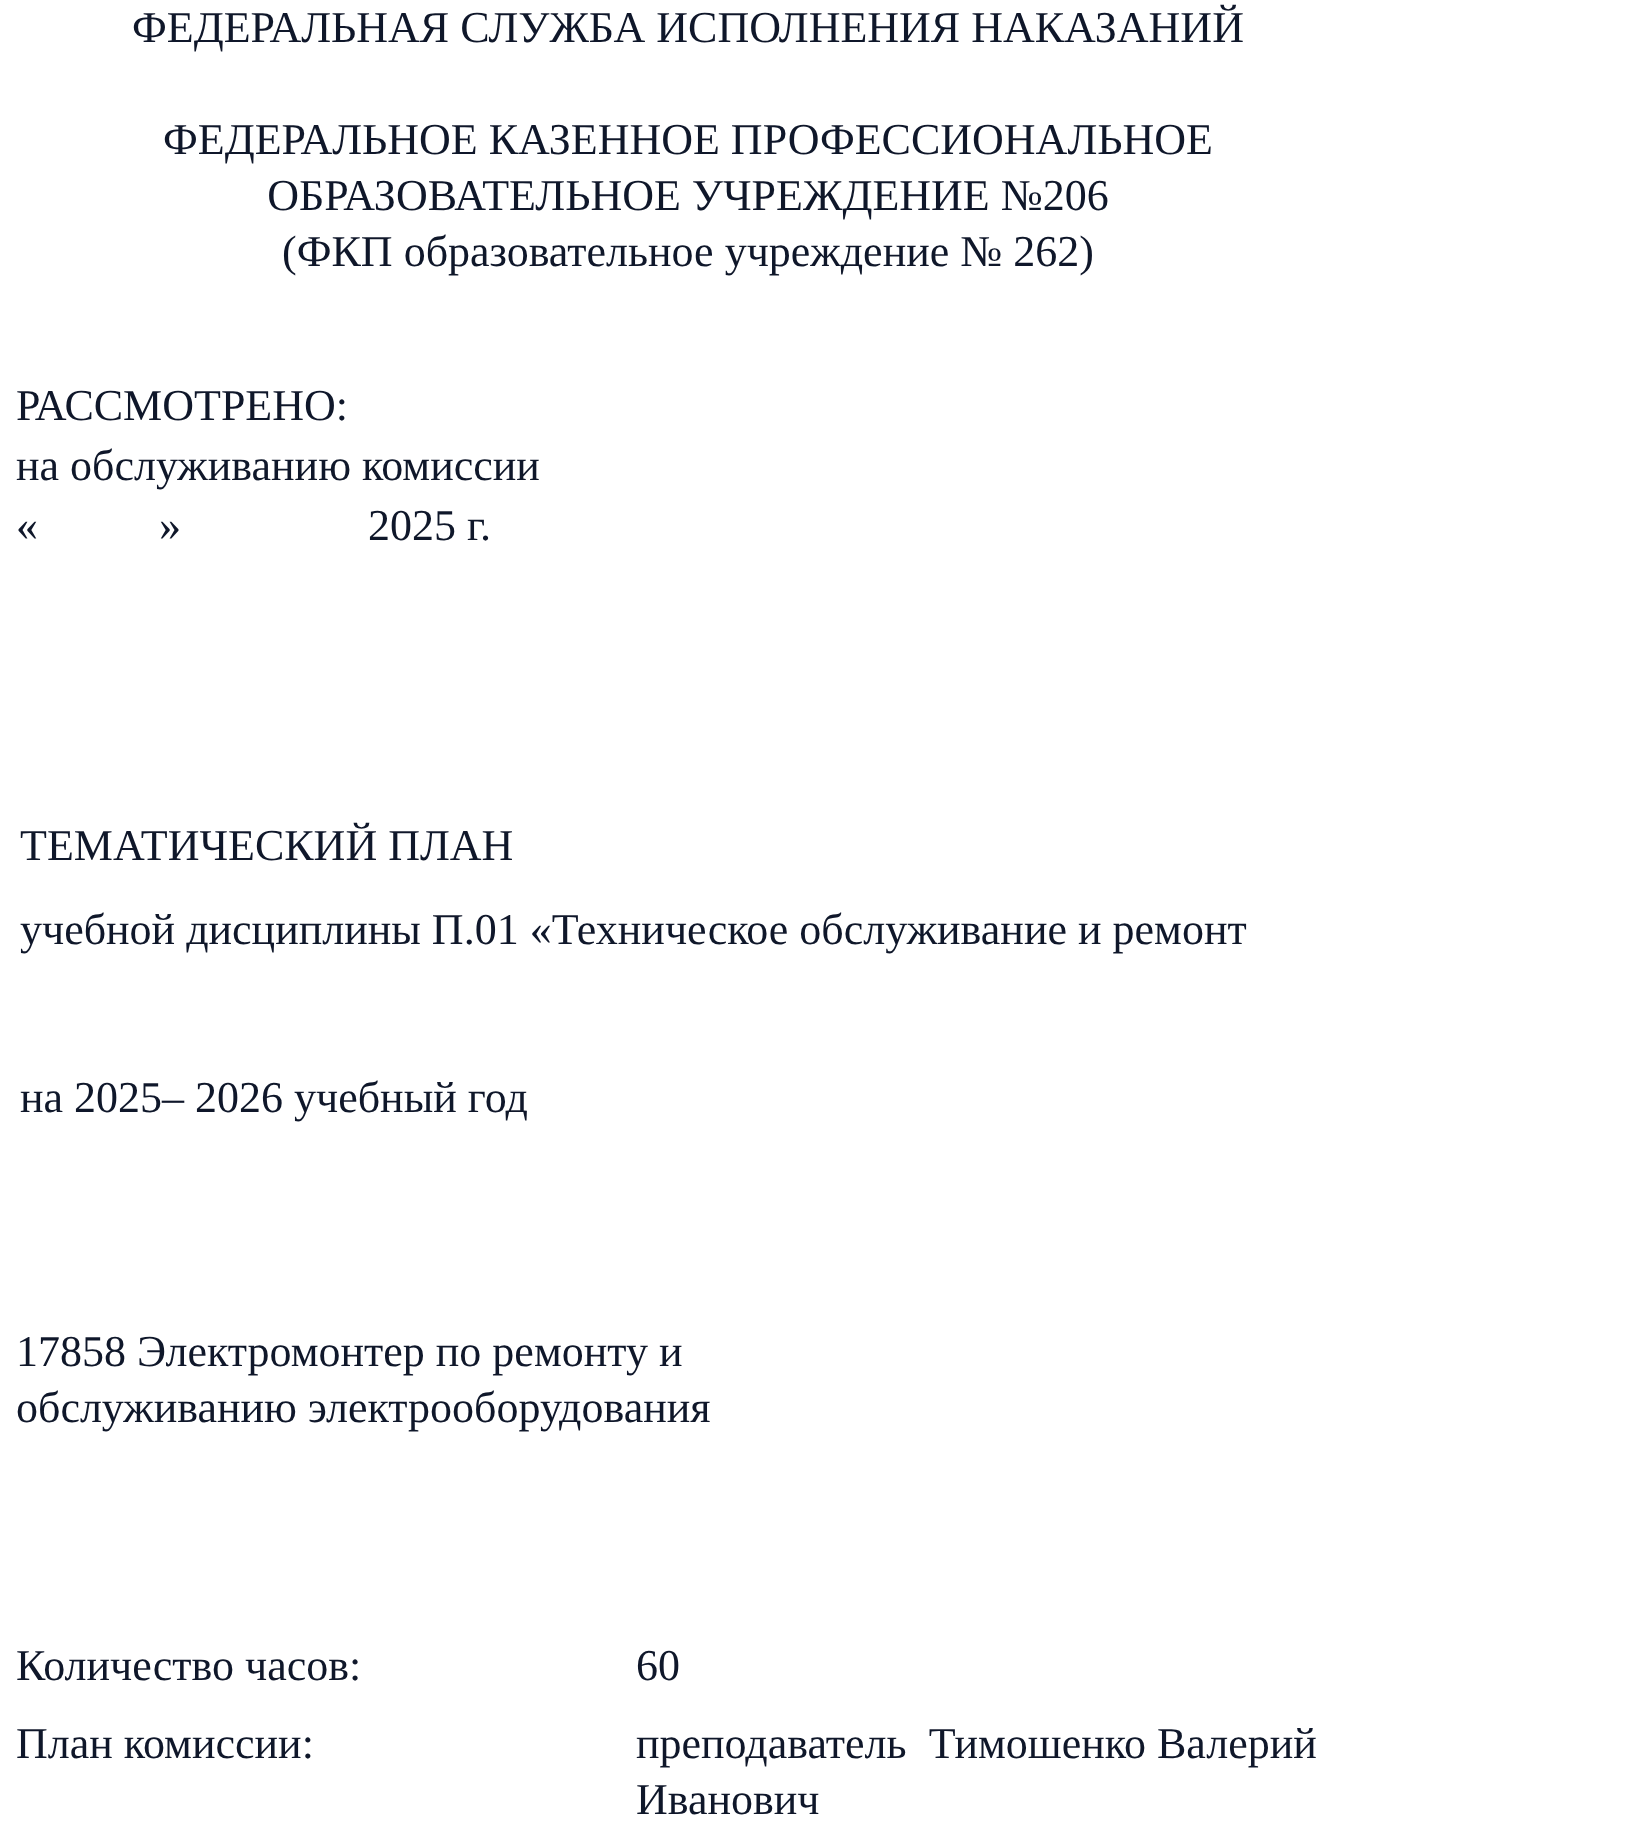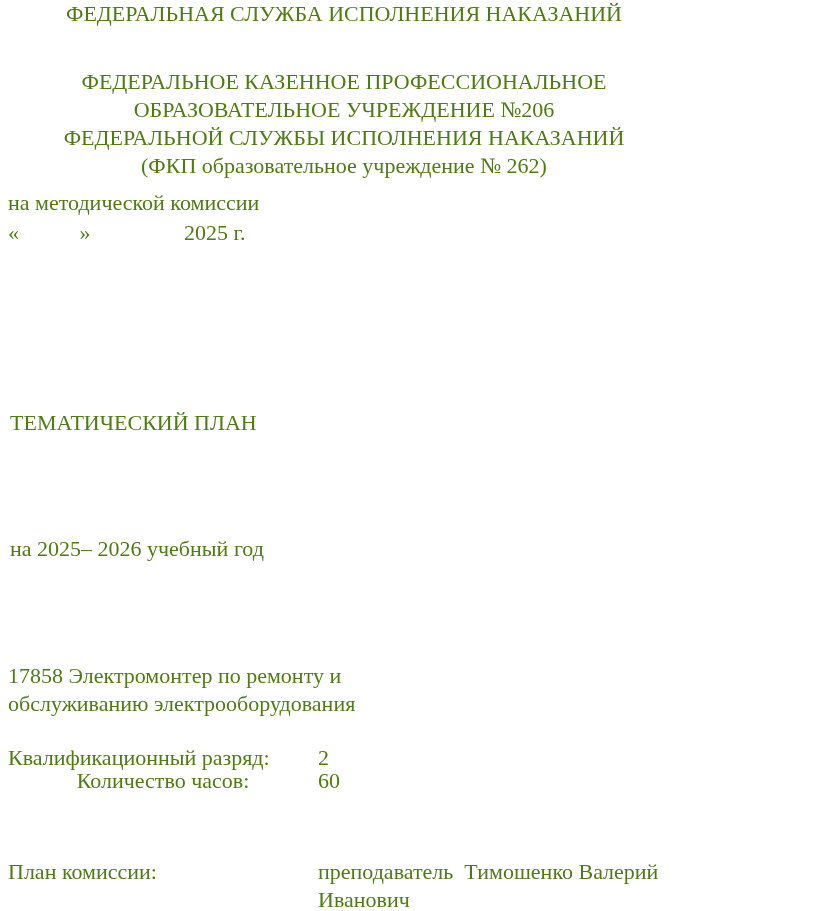--- a/index.html
+++ b/index.html
@@ -7,31 +7,31 @@
     padding: 0;
     background: #ffffff;
   }
   .page {
     position: relative;
     width: 688px;
     height: 911px;
     background: #ffffff;
     overflow: hidden;
     font-family: "Liberation Serif", "DejaVu Serif", serif;
-    color: #4d7c0f;
+    color: #0f172a;
     font-size: 22px;
     line-height: 28px;
     -webkit-font-smoothing: antialiased;
   }
   .centered { text-align: center; }
   .abs { position: absolute; left: 0; right: 0; }
 
   
   .service-line { top: 0px; }
-  .org-block { top: 68px; }
+  .org-block { top: 56px; }
   .org-block div { line-height: 28px; }
 
   
   .approval-block {
     position: absolute;
     left: 8px;
     top: 188px;
     line-height: 30px;
     text-align: left;
   }
@@ -47,21 +47,21 @@
   
   .field-row {
     position: absolute;
     left: 8px;
     right: 8px;
     display: flex;
     align-items: flex-start;
   }
   .fr-0 { top: 662px; }
   .fr-1 { top: 744px; }
-  .fr-2 { top: 767px; text-align: center; }
+  .fr-2 { top: 819px; }
   .fr-3 { top: 858px; }
   .field-label {
     width: 310px;
     flex: 0 0 310px;
     white-space: pre-wrap;
   }
   .field-value {
     white-space: pre-wrap;
   }
   .field-value.narrow {
@@ -72,40 +72,37 @@
 </head>
 <body>
 
 <div class="page">
 
   <div class="abs centered service-line">ФЕДЕРАЛЬНАЯ СЛУЖБА ИСПОЛНЕНИЯ НАКАЗАНИЙ</div>
 
   <div class="abs centered org-block">
     <div>ФЕДЕРАЛЬНОЕ КАЗЕННОЕ ПРОФЕССИОНАЛЬНОЕ</div>
     <div>ОБРАЗОВАТЕЛЬНОЕ УЧРЕЖДЕНИЕ №206</div>
-    <div>ФЕДЕРАЛЬНОЙ СЛУЖБЫ ИСПОЛНЕНИЯ НАКАЗАНИЙ</div>
     <div>(ФКП образовательное учреждение № 262)</div>
   </div>
 
   <div class="approval-block">
-    <div>на методической комиссии</div>
+    <div>РАССМОТРЕНО:</div>
+    <div>на обслуживанию комиссии</div>
     <div class="prespace">«           »                 2025 г.</div>
   </div>
 
   <div class="title-line tl-0">ТЕМАТИЧЕСКИЙ ПЛАН</div>
+  <div class="title-line tl-1">учебной дисциплины П.01 «Техническое обслуживание и ремонт</div>
   <div class="title-line tl-3">на 2025– 2026 учебный год</div>
 
   <div class="field-row fr-0">
     <div class="field-value narrow">17858 Электромонтер по ремонту и обслуживанию электрооборудования</div>
   </div>
 
-  <div class="field-row fr-1">
-    <div class="field-label">Квалификационный разряд:</div>
-    <div class="field-value">2</div>
-  </div>
 
   <div class="field-row fr-2">
     <div class="field-label">Количество часов:</div>
     <div class="field-value">60</div>
   </div>
 
   <div class="field-row fr-3">
     <div class="field-label">План комиссии:</div>
     <div class="field-value">преподаватель  Тимошенко Валерий Иванович</div>
   </div>

